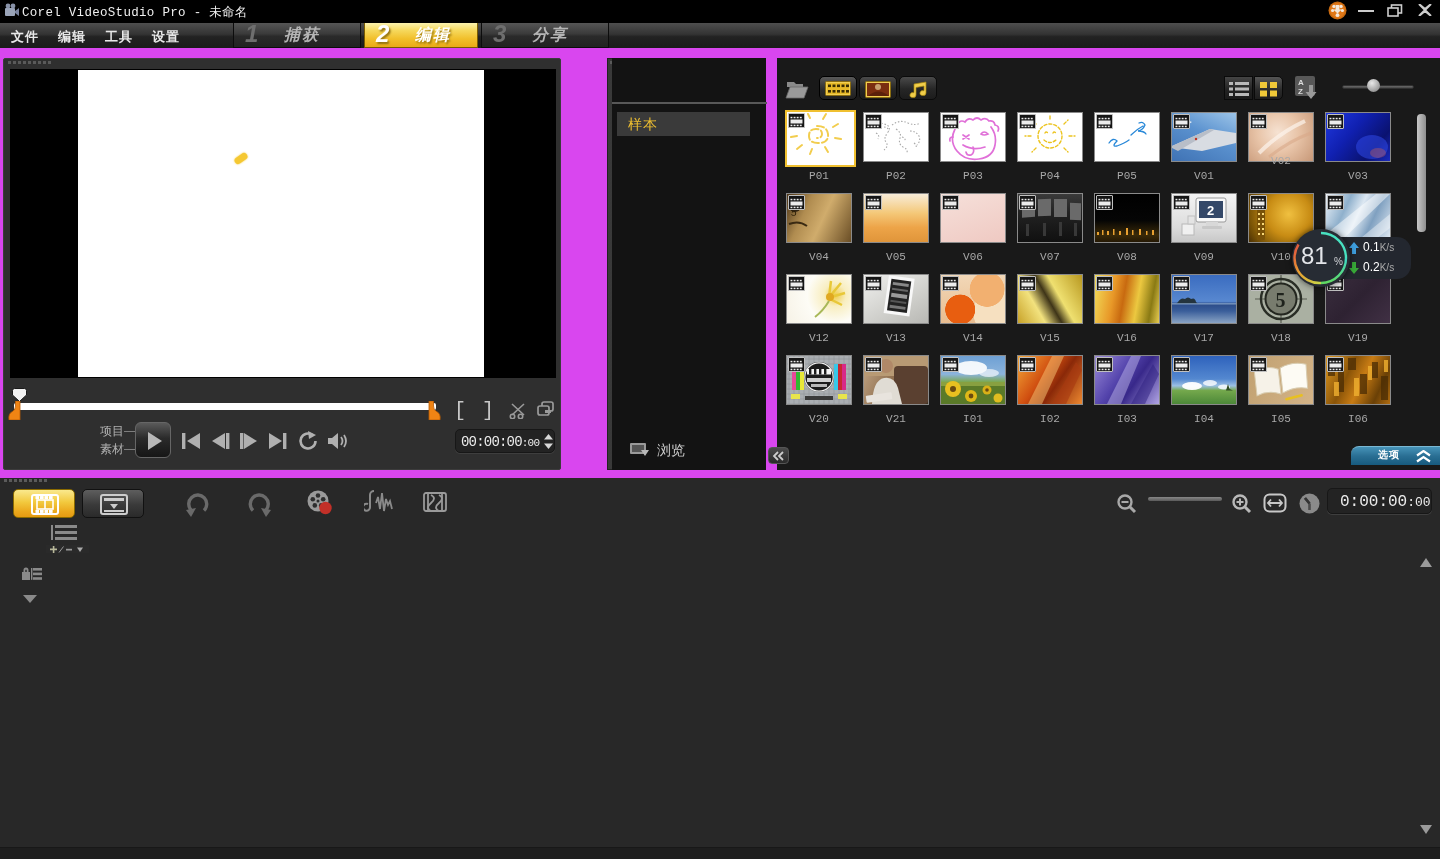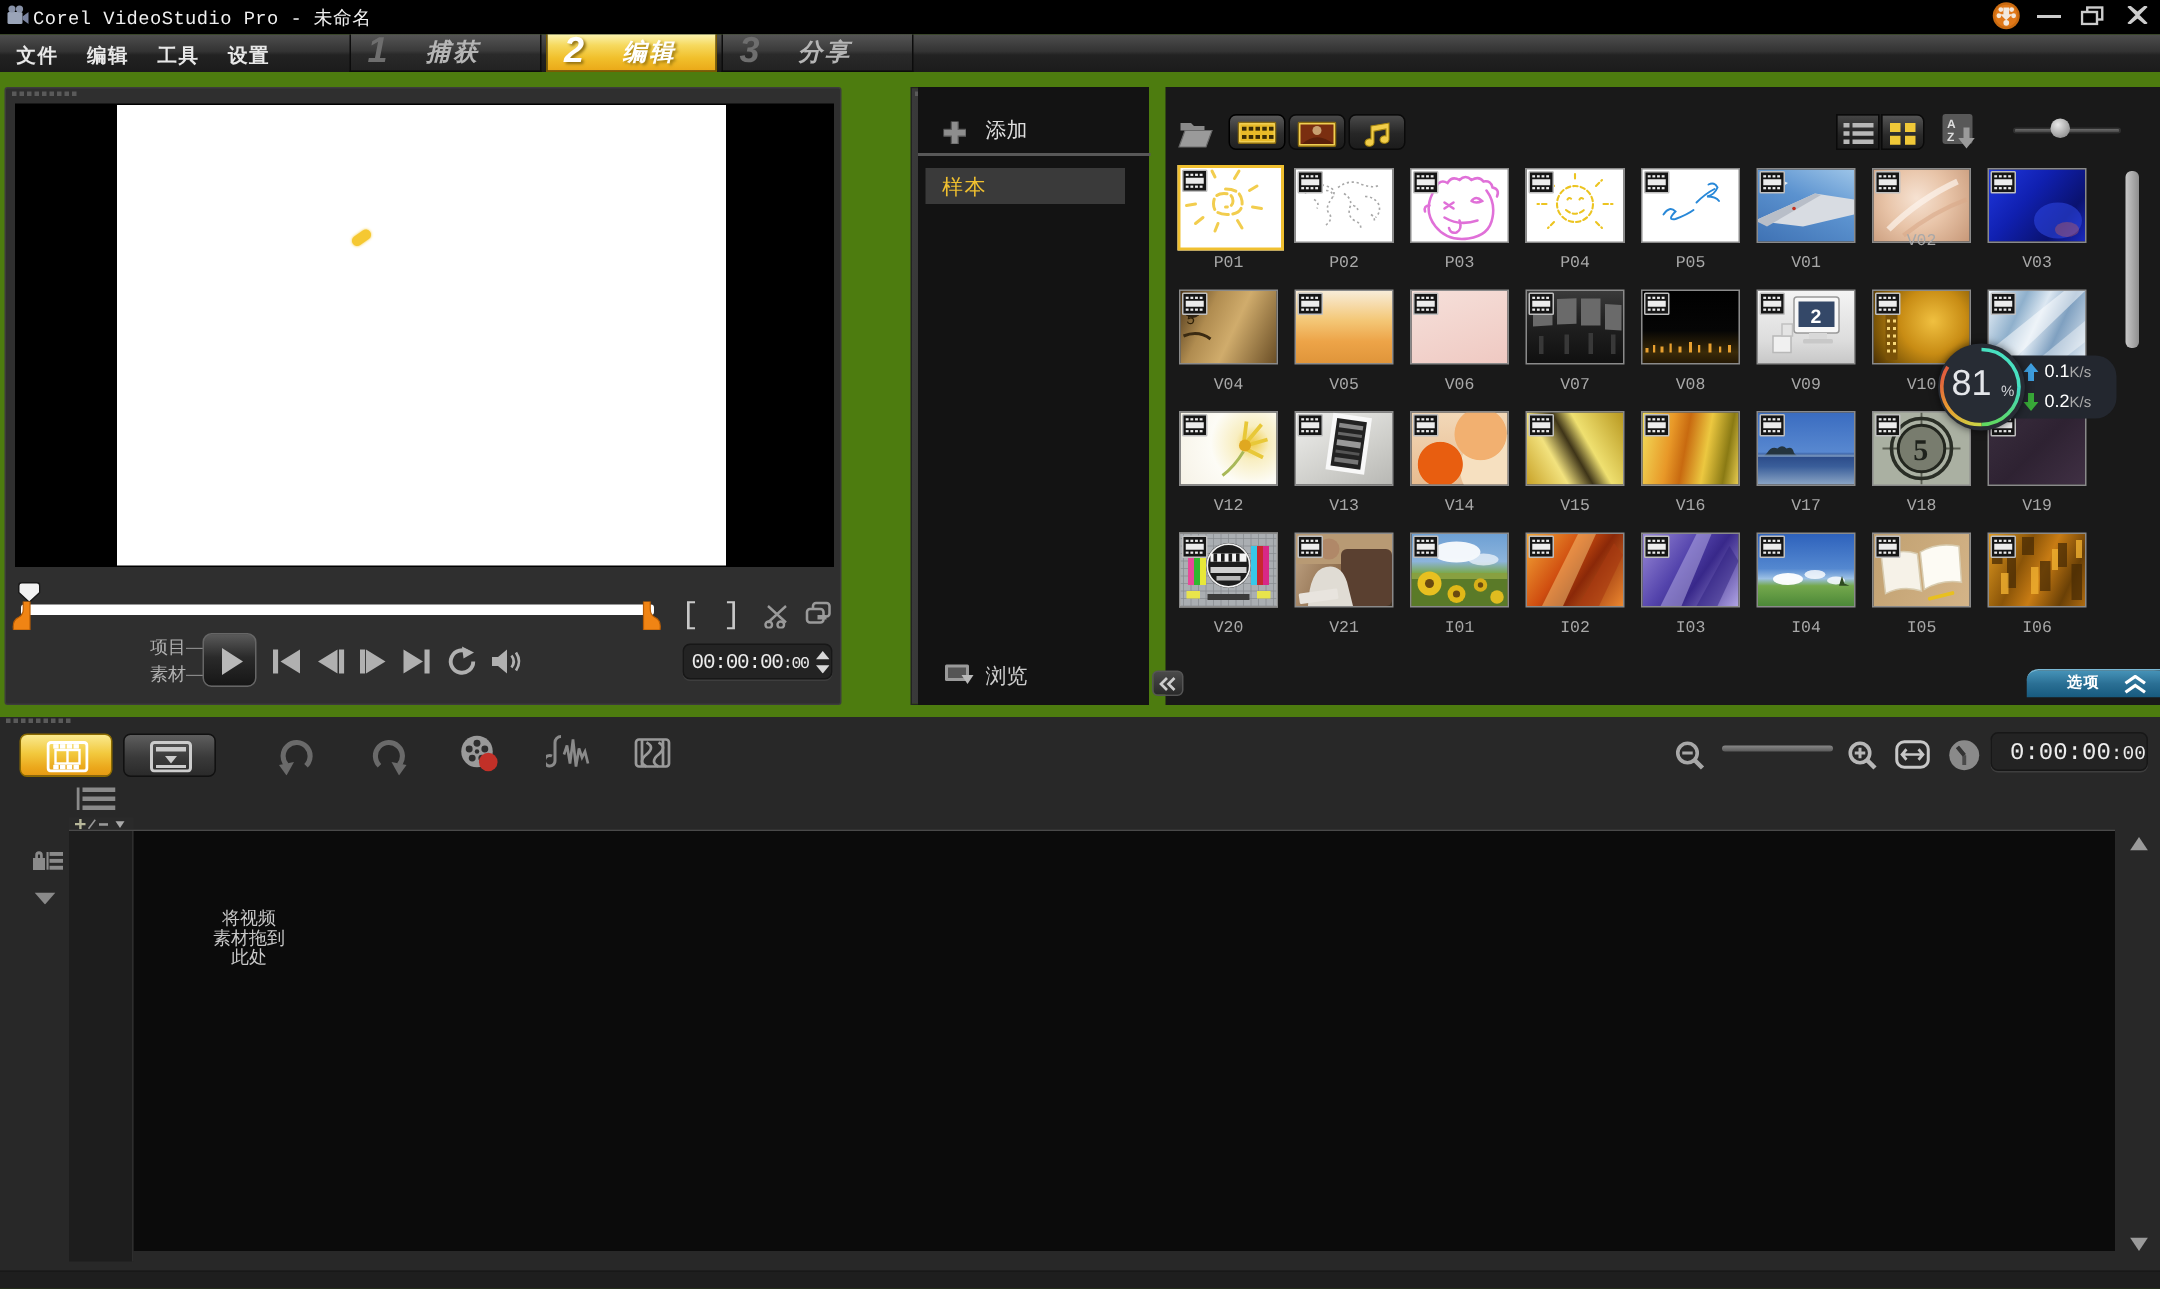--- a/index.html
+++ b/index.html
@@ -1,18 +1,18 @@
 <!DOCTYPE html>
 <html><head>
 <meta charset="utf-8">
 <style>
 * { margin:0; padding:0; box-sizing:border-box; }
 html,body { width:1440px; height:859px; background:#000; overflow:hidden;
   font-family:"Liberation Sans", sans-serif; }
-#stage { position:absolute; left:0; top:0; width:1440px; height:859px; background:#4d7c0f; }
+#stage { position:absolute; left:0; top:0; width:1440px; height:859px; background:#d946ef; }
 .abs { position:absolute; }
 
 
 #titlebar { left:0; top:0; width:1440px; height:23px; background:#000; color:#fff; }
 #titletext { left:22px; top:4px; font-family:"Liberation Mono", monospace; font-size:12.5px; color:#f0f0f0; letter-spacing:0.3px; }
 .winbtn { top:4px; color:#bbb; font-size:12px; }
 
 
 #menubar { left:0; top:23px; width:1440px; height:25px;
   background:linear-gradient(#4e4e4e, #333 45%, #222 55%, #1b1b1b); }
@@ -240,26 +240,20 @@
           <circle cx="20" cy="14" r="2.4"></circle>
           <circle cx="16" cy="17" r="2.4"></circle>
           <circle cx="12" cy="14" r="2.4"></circle>
           <circle cx="16" cy="14" r="1.6" fill="#666"></circle>
         </g>
       </svg>
     <div class="abs" style="left:9px;top:258px;color:#8a8a8a;font-size:22px;font-weight:normal;font-style:italic;">FX</div>
   </div>
 
   <div class="abs" id="library">
-    <div class="abs" style="left:0;top:12px;width:155px;height:32px;">
-      <svg class="abs" style="left:17px;top:11px" width="15" height="15" viewBox="0 0 15 15">
-          <path d="M5.2 0 h4.6 v5.2 H15 v4.6 H9.8 V15 H5.2 V9.8 H0 V5.2 h5.2 Z" fill="#8e8e8e" stroke="#5a5a5a" stroke-width="0.8"></path>
-        </svg>
-      <span class="abs" style="left:45px;top:8px;color:#ddd;font-size:14px;">添加</span>
-    </div>
     <div class="abs" style="left:0;top:44px;width:155px;height:2px;background:#585858;"></div>
     <div class="abs" style="left:5px;top:54px;width:133px;height:24px;background:#3a3a3a;">
       <span class="abs" style="left:11px;top:4px;color:#f0c030;font-size:14px;letter-spacing:1px;">样本</span>
     </div>
     <svg class="abs" style="left:17px;top:384px" width="24" height="16" viewBox="0 0 24 16">
         <rect x="1" y="1" width="16" height="11" rx="1" fill="#9a9a9a"></rect>
         <rect x="3" y="3" width="12" height="7" fill="#555"></rect>
         <path d="M12 8 h8 l-4 6 Z" fill="#b8b8b8"></path>
       </svg>
     <div class="abs" style="left:45px;top:384px;color:#ccc;font-size:14px;">浏览</div>
@@ -1164,24 +1158,20 @@
           <path d="M2 6 h8 v8 H2 Z M3.5 6 V4 a2.5 2.5 0 0 1 5 0 V6 h-1.8 V4 a0.9 0.9 0 0 0 -1.4 0 V6 Z"></path>
           <rect x="13" y="2" width="9" height="2.6"></rect>
           <rect x="13" y="6.6" width="9" height="2.6"></rect>
           <rect x="13" y="11.2" width="9" height="2.6"></rect>
           <rect x="11" y="2" width="1.4" height="11.8"></rect>
         </g>
       </svg>
     <svg class="abs" style="left:23px;top:117px" width="14" height="8" viewBox="0 0 14 8">
         <path d="M0 0 H14 L7 8 Z" fill="#8a8a8a"></path>
       </svg>
-    <div class="abs" id="trackarea">
-      <div class="abs" style="left:0;top:0;width:43px;height:287px;background:#1d1d1d;border-right:1px solid #2e2e2e"></div>
-      <div class="abs" style="left:70px;top:52px;width:100px;text-align:center;color:#c8c8c8;font-size:12px;line-height:13px;">将视频<br>素材拖到<br>此处</div>
-    </div>
     <svg class="abs" style="left:1420px;top:80px" width="12" height="9" viewBox="0 0 12 9">
         <path d="M6 0 L12 9 H0 Z" fill="#9a9a9a"></path>
       </svg>
     <svg class="abs" style="left:1420px;top:347px" width="12" height="9" viewBox="0 0 12 9">
         <path d="M6 9 L12 0 H0 Z" fill="#9a9a9a"></path>
       </svg>
     <div class="abs" style="left:0;top:369px;width:1440px;height:12px;background:#1e1e1e;border-top:1px solid #181818"></div>
   </div>
 </div>
 

